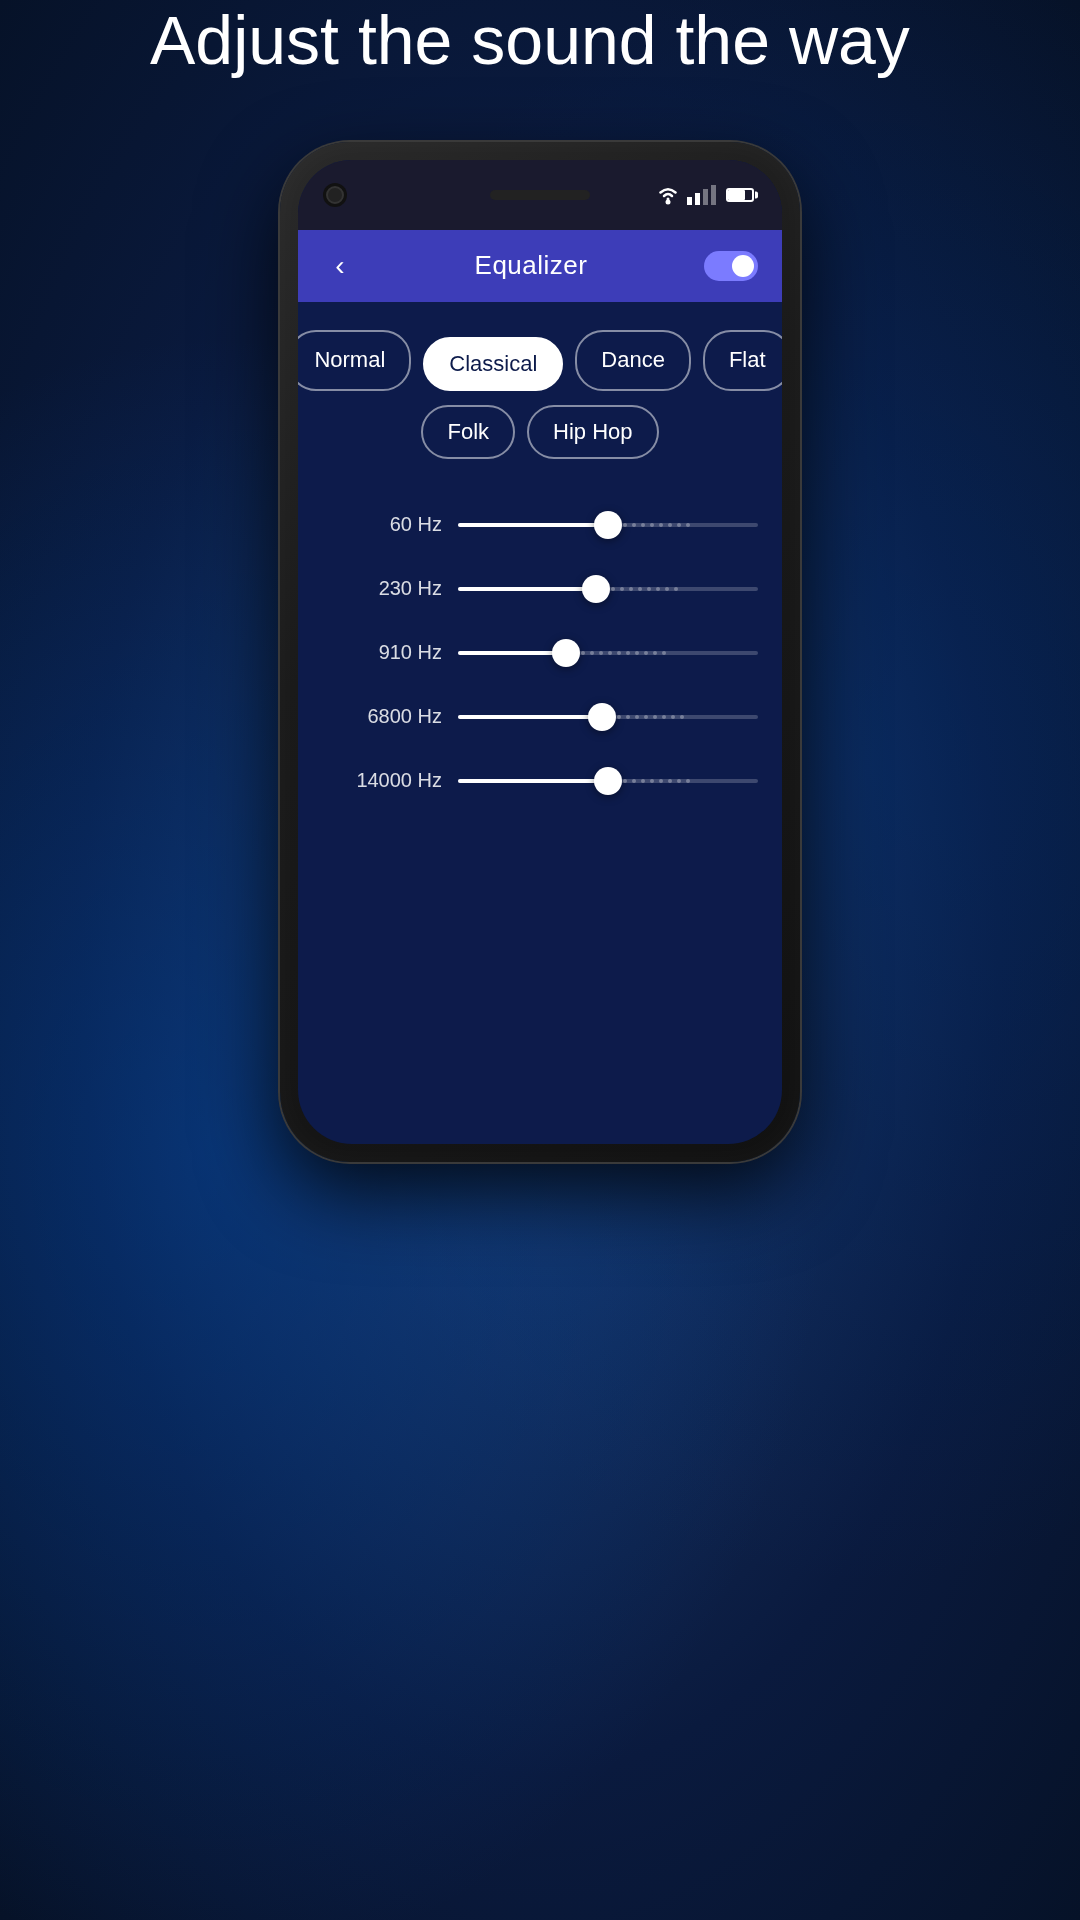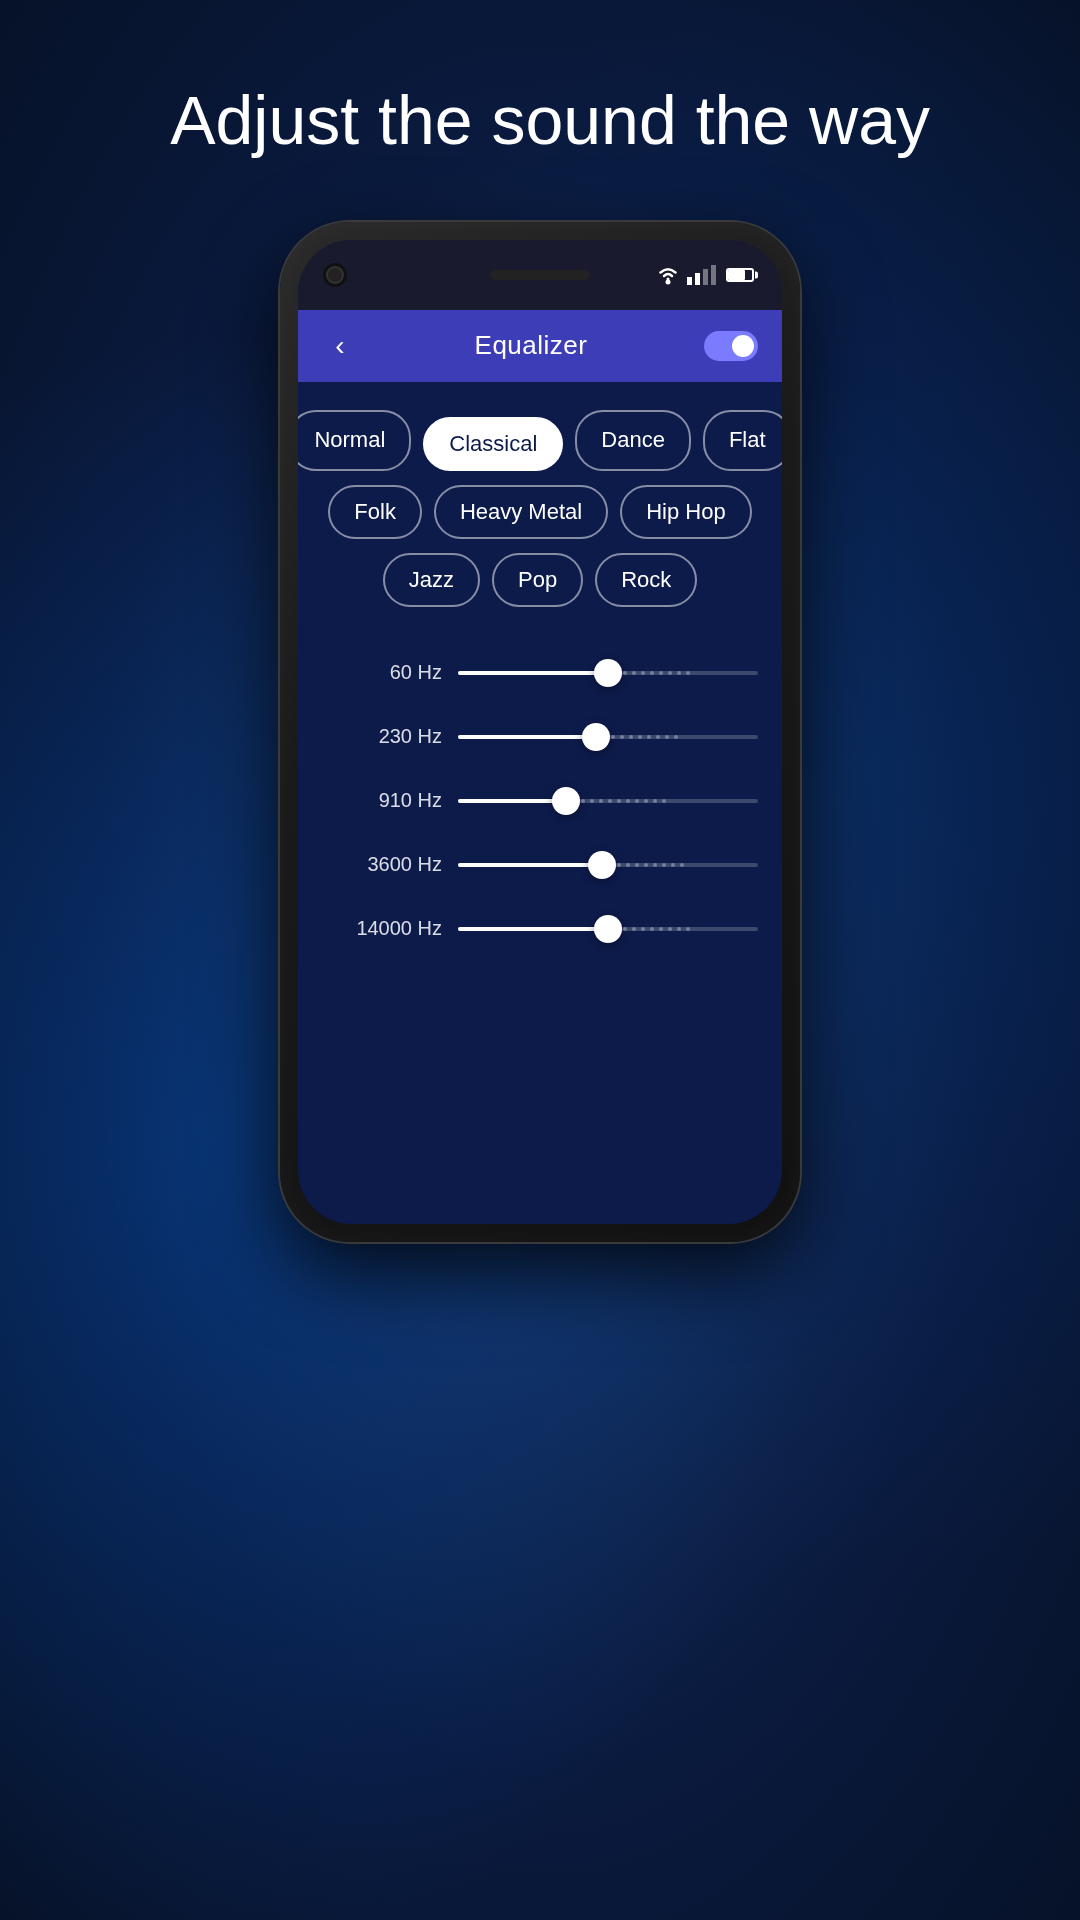--- a/index.html
+++ b/index.html
@@ -23,22 +23,21 @@
       top: 0; left: 0; right: 0; bottom: 0;
       background: radial-gradient(ellipse at 20% 60%, rgba(0, 80, 180, 0.4) 0%, transparent 50%),
                   radial-gradient(ellipse at 80% 40%, rgba(0, 60, 140, 0.3) 0%, transparent 50%);
       pointer-events: none;
     }
 
     .headline {
       color: #ffffff;
       font-size: 68px;
       font-weight: 300;
-      text-align: right;
-      margin-top: 80px;
+      text-align: left;
       line-height: 1.2;
       width: 780px;
       z-index: 1;
     }
 
     .phone-wrapper {
       z-index: 1;
       margin-top: 60px;
       position: relative;
     }
@@ -341,27 +340,21 @@
 
       <div class="presets-area">
         <div class="preset-row">
           <button class="preset-btn">Normal</button>
           <button class="preset-btn active">Classical</button>
           <button class="preset-btn">Dance</button>
           <button class="preset-btn">Flat</button>
         </div>
         <div class="preset-row">
           <button class="preset-btn">Folk</button>
-          <button class="preset-btn">Heavy Metal</button>
           <button class="preset-btn">Hip Hop</button>
-        </div>
-        <div class="preset-row">
-          <button class="preset-btn">Jazz</button>
-          <button class="preset-btn">Pop</button>
-          <button class="preset-btn">Rock</button>
         </div>
       </div>
 
       <div class="sliders-area">
 
         <div class="slider-row">
           <span class="slider-label">60 Hz</span>
           <div class="slider-track-container">
             <div class="slider-track">
               <div class="slider-track-filled" style="width: 50%"></div>
@@ -419,21 +412,21 @@
               <div class="slider-dot"></div>
                 <div class="slider-dot"></div>
                 <div class="slider-dot"></div>
               <div class="slider-dot"></div>
                 <div class="slider-dot"></div>
             </div>
           </div>
         </div>
 
         <div class="slider-row">
-          <span class="slider-label">3600 Hz</span>
+          <span class="slider-label">6800 Hz</span>
           <div class="slider-track-container">
             <div class="slider-track">
               <div class="slider-track-filled" style="width: 48%"></div>
             </div>
             <div class="slider-thumb" style="left: 48%"></div>
             <div class="slider-dots" style="left: 50%; right: 0; display: flex; gap:5px; position:absolute; top:50%; transform:translateY(-50%);">
               <div class="slider-dot"></div>
                 <div class="slider-dot"></div>
                 <div class="slider-dot"></div>
               <div class="slider-dot"></div>

